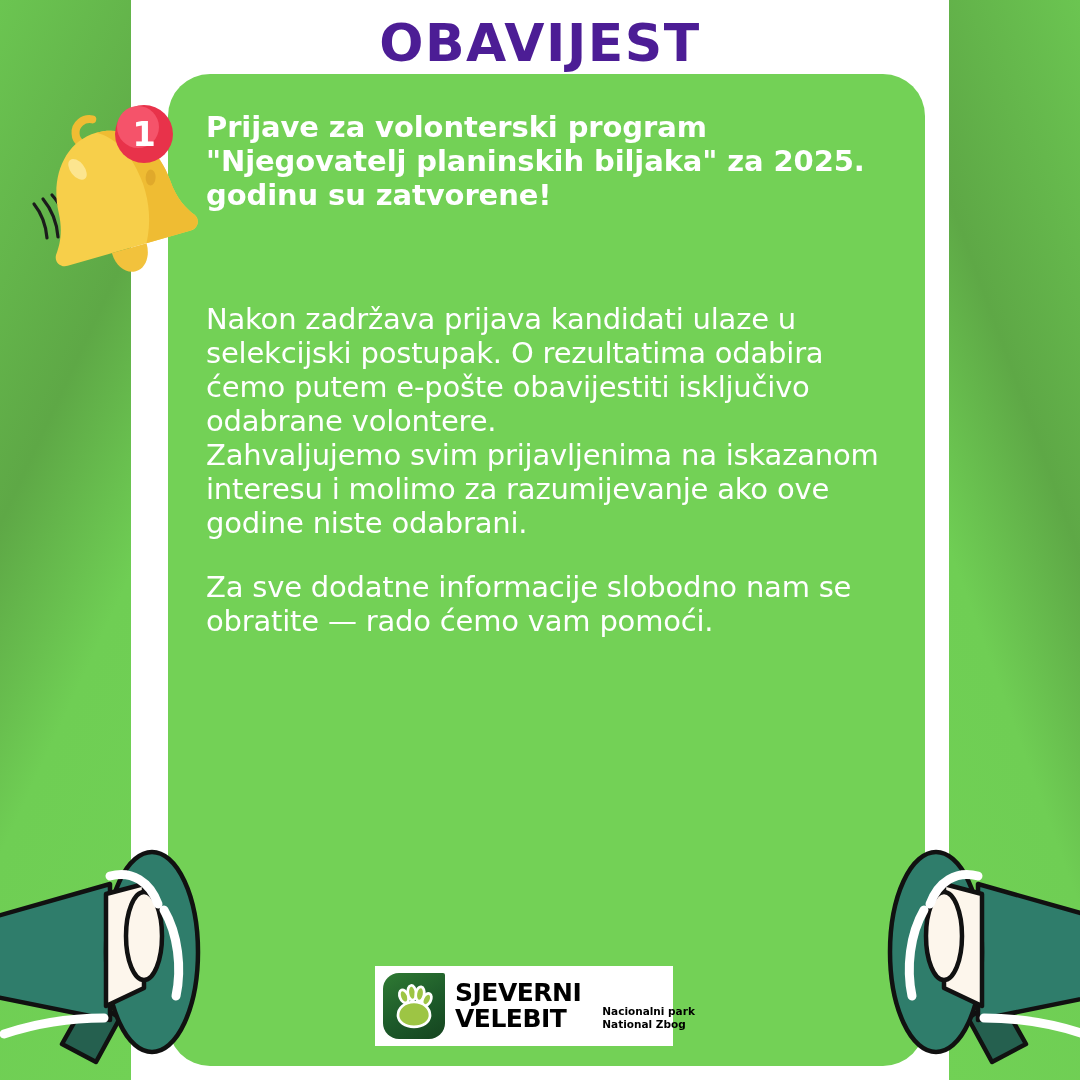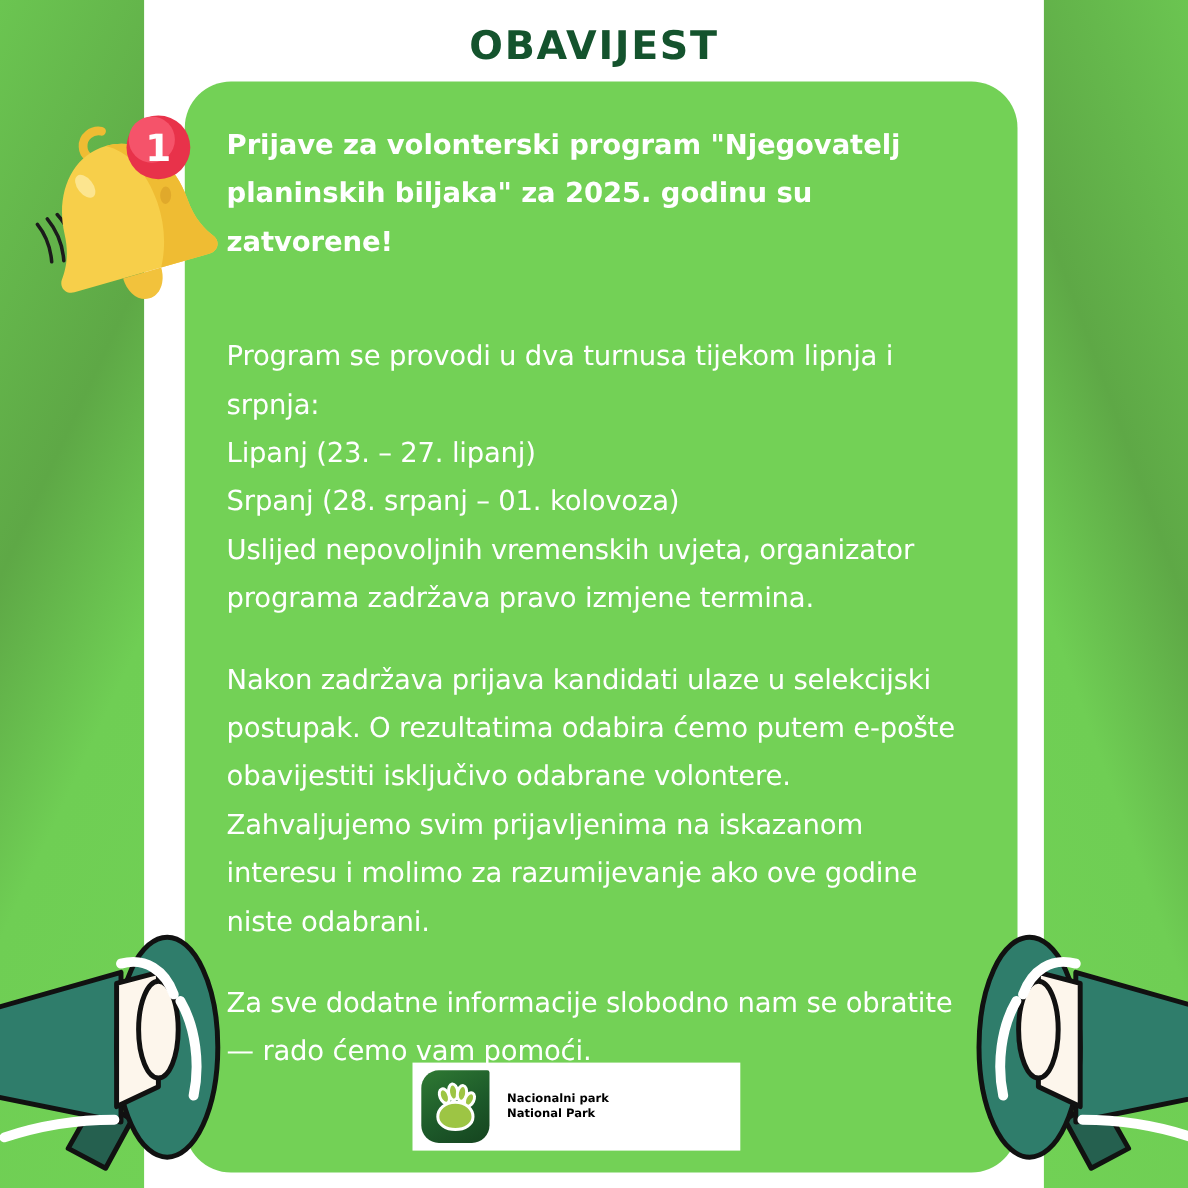--- a/index.html
+++ b/index.html
@@ -48,45 +48,45 @@
     background: #ffffff;
   }
 
   
   .poster-title {
     position: absolute;
     left: 131px;
     top: 12px;
     width: 818px;
     text-align: center;
-    font-size: 36px;
+    font-size: 52px;
     font-weight: 900;
     letter-spacing: 1.5px;
-    color: #14532d;
+    color: #4c1d95;
     font-family: "DejaVu Sans", sans-serif;
     line-height: 62px;
   }
 
   
   .content-card {
     position: absolute;
     left: 168px;
     top: 74px;
     width: 757px;
     height: 992px;
     background: #73d156;
     border-radius: 42px;
     box-sizing: border-box;
     padding: 36px 38px 0 38px;
   }
 
   .body-text {
     color: #ffffff;
-    font-size: 25px;
-    line-height: 44px;
+    font-size: 29px;
+    line-height: 34px;
     font-family: "DejaVu Sans", sans-serif;
     font-weight: 400;
     letter-spacing: -0.2px;
     white-space: pre-wrap;
   }
   .body-text.lead {
     font-weight: 700;
     letter-spacing: -0.1px;
   }
   .para-gap { height: 30px; }
@@ -130,20 +130,21 @@
   .logo-sub {
     font-family: "DejaVu Sans", sans-serif;
     font-weight: 700;
     font-size: 10.5px;
     line-height: 13px;
     color: #000000;
     padding-left: 6px;
     align-self: flex-end;
     padding-bottom: 1px;
     white-space: nowrap;
+    margin-left: 15px;
   }
 
   
   .deco { position: absolute; }
   .bell-wrap   { left: 16px;  top: 92px;  width: 200px; height: 200px; }
   .mega-left   { left: -8px;  top: 848px; width: 250px; height: 236px; }
   .mega-right  { left: 846px; top: 848px; width: 250px; height: 236px; }
 </style>
 </head>
 <body>
@@ -155,24 +156,20 @@
   <div class="bg-shade-right"></div>
 
   <div class="white-panel"></div>
 
   <div class="poster-title">OBAVIJEST</div>
 
   <div class="content-card">
     <div class="body-text lead">Prijave za volonterski program "Njegovatelj planinskih biljaka" za 2025. godinu su zatvorene!</div>
     <div class="para-gap"></div>
     <div class="para-gap"></div>
-    <div class="body-text">Program se provodi u dva turnusa tijekom lipnja i srpnja:
-Lipanj (23. – 27. lipanj)
-Srpanj (28. srpanj – 01. kolovoza)
-Uslijed nepovoljnih vremenskih uvjeta, organizator programa zadržava pravo izmjene termina.</div>
     <div class="para-gap"></div>
     <div class="body-text">Nakon zadržava prijava kandidati ulaze u selekcijski postupak. O rezultatima odabira ćemo putem e-pošte obavijestiti isključivo odabrane volontere.
 Zahvaljujemo svim prijavljenima na iskazanom interesu i molimo za razumijevanje ako ove godine niste odabrani.</div>
     <div class="para-gap"></div>
     <div class="body-text">Za sve dodatne informacije slobodno nam se obratite — rado ćemo vam pomoći.</div>
   </div>
 
   <div class="deco bell-wrap">
     <svg viewBox="0 0 200 200" width="200" height="200">
       <g stroke="#111" stroke-width="0" fill="none">
@@ -237,20 +234,24 @@
           <ellipse cx="17.5" cy="19" rx="5.2" ry="8.6" transform="rotate(-22 17.5 19)"></ellipse>
           <ellipse cx="27.5" cy="14.5" rx="5.2" ry="9.2" transform="rotate(-8 27.5 14.5)"></ellipse>
           <ellipse cx="37.5" cy="16" rx="5.2" ry="9" transform="rotate(10 37.5 16)"></ellipse>
           <ellipse cx="46" cy="23" rx="5" ry="8.2" transform="rotate(26 46 23)"></ellipse>
           <path d="M30,26 C42,26 50,34 50,42.5 C50,51 41,57 30,57
                    C19,57 10,51 10,42.5 C10,34 18,26 30,26 Z"></path>
         </g>
       </svg>
     </div>
     <div class="logo-words">
+      <div>
+        <div class="logo-main">SJEVERNI</div>
+        <div class="logo-main">VELEBIT</div>
+      </div>
       <div class="logo-sub">
         <div>Nacionalni park</div>
-        <div>National Park</div>
+        <div>National Zbog</div>
       </div>
     </div>
   </div>
 
 </div>
 
 </body></html>

